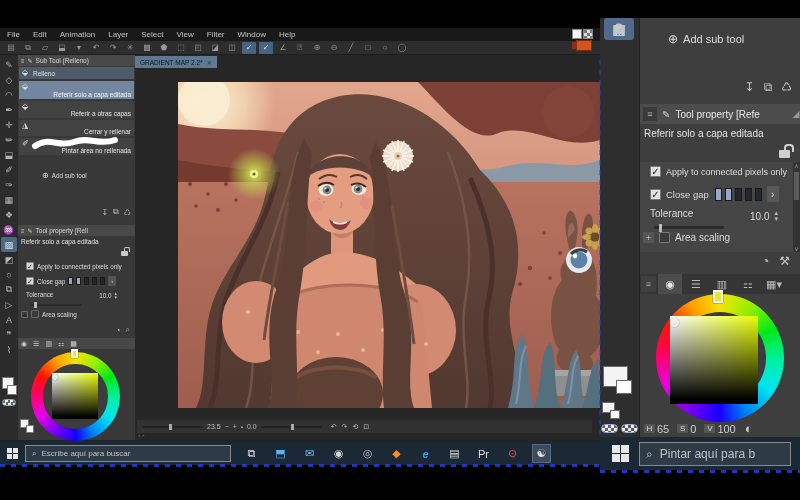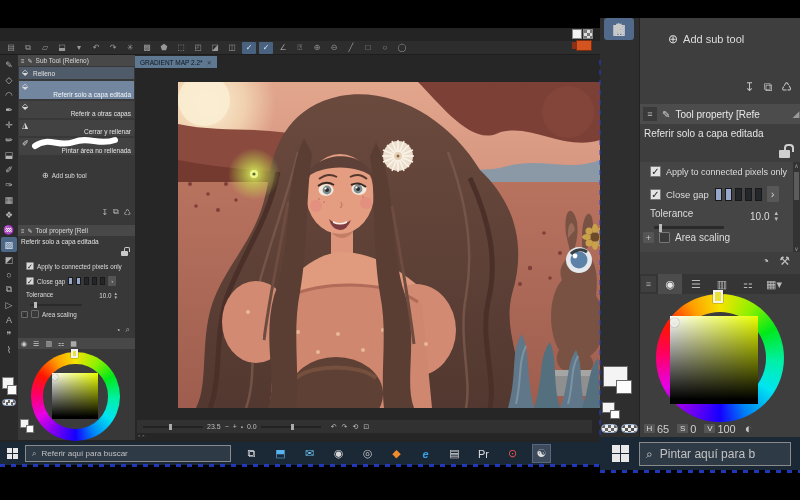--- a/index.html
+++ b/index.html
@@ -78,20 +78,31 @@
   .oscroll{position:absolute;right:0;width:7px;background:#333;color:#999;font-size:6px;text-align:center;}
   .otaskbar{position:absolute;left:600px;top:437px;width:200px;height:33px;background:#1b2836;display:flex;align-items:center;gap:10px;padding-left:12px;}
 </style>
 </head>
 <body>
 
 <div class="stage">
 
   <div class="app">
 
+    <div class="menubar">
+        <span>File</span>
+        <span>Edit</span>
+        <span>Animation</span>
+        <span>Layer</span>
+        <span>Select</span>
+        <span>View</span>
+        <span>Filter</span>
+        <span>Window</span>
+        <span>Help</span>
+      </div>
 
     <div class="toolbar">
         <span class="ti c-grid">▤</span>
         <span class="ti c-new">⧉</span>
         <span class="ti c-open">▱</span>
         <span class="ti c-save">⬓</span>
         <span class="ti c-save">▾</span>
         <span class="ti c-undo">↶</span>
         <span class="ti c-redo">↷</span>
         <span class="ti c-refresh">✳</span>
@@ -484,21 +495,21 @@
 
   <div class="taskbar">
     <div class="winlogo" style="width:11px;height:11px;margin-left:7px;">
         <i></i>
         <i></i>
         <i></i>
         <i></i>
       </div>
     <div class="searchbox" style="width:206px;margin-left:7px;font-size:8px;">
       <span style="font-size:8px;">⌕</span>
-      <span>Referir aquí para buscar</span>
+      <span>Escribe aquí para buscar</span>
     </div>
     <div class="tbicons">
         <span class="ai c-task">⧉</span>
         <span class="ai c-store">⬒</span>
         <span class="ai c-mail">✉</span>
         <span class="ai c-media">◉</span>
         <span class="ai c-spiral">◎</span>
         <span class="ai c-shield">◆</span>
         <span class="ai c-edge">e</span>
         <span class="ai c-file">▤</span>

